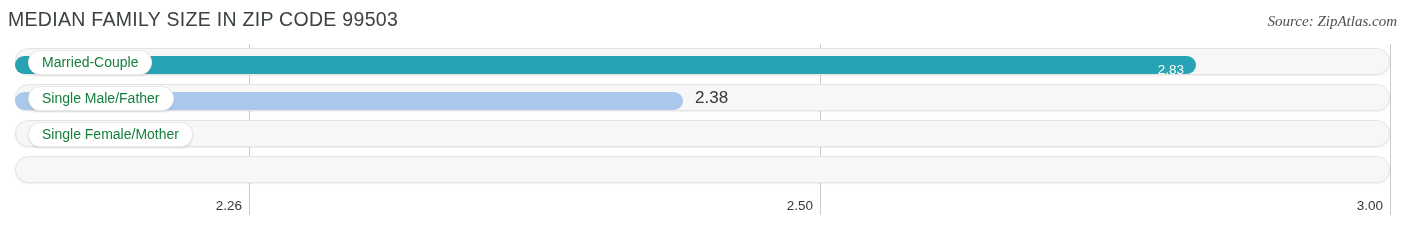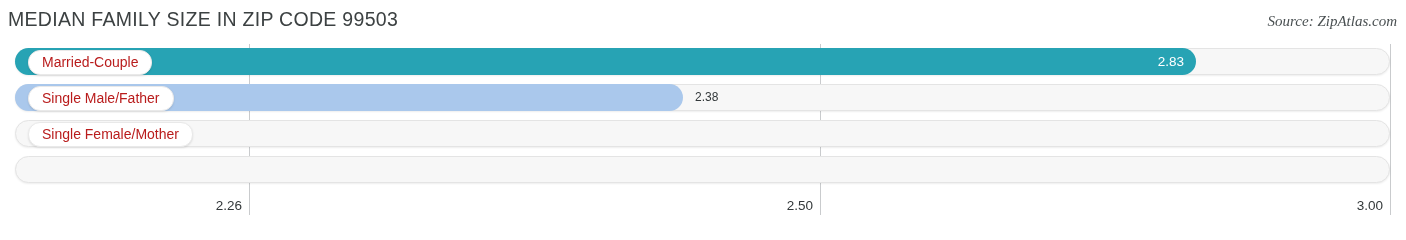--- a/index.html
+++ b/index.html
@@ -73,56 +73,56 @@
     height: 100%;
     background: #f7f7f7;
     border: 1px solid #e4e4e4;
     border-radius: 14px;
     box-sizing: border-box;
     box-shadow: 0 1px 2px rgba(0,0,0,0.07);
   }
   .bar-fill {
     position: absolute;
     left: 0;
-    top: 0;
-    height: 27px;
+    top: 8px;
+    height: 18px;
     border-radius: 14px;
     box-sizing: border-box;
   }
   .bar-value-inside {
     position: absolute;
     right: 12px;
     top: 0;
     height: 27px;
     line-height: 27px;
     font-size: 13.5px;
     color: #ffffff;
     white-space: nowrap;
   }
   .bar-value-outside {
     position: absolute;
     top: 0;
     height: 27px;
     line-height: 27px;
-    font-size: 12px;
+    font-size: 17px;
     color: #33383a;
     white-space: nowrap;
   }
   .bar-label-pill {
     position: absolute;
     left: 13px;
     top: 2px;
     height: 23px;
     line-height: 23px;
     padding: 0 13px;
     background: #ffffff;
     border: 1px solid #e9e9e9;
     border-radius: 12px;
     font-size: 14px;
-    color: #b91c1c;
+    color: #15803d;
     white-space: nowrap;
     box-shadow: 0 1px 2px rgba(0,0,0,0.10);
   }
 
   
   #axis-area {
     position: absolute;
     left: 0;
     top: 196px;
     width: 1406px;

